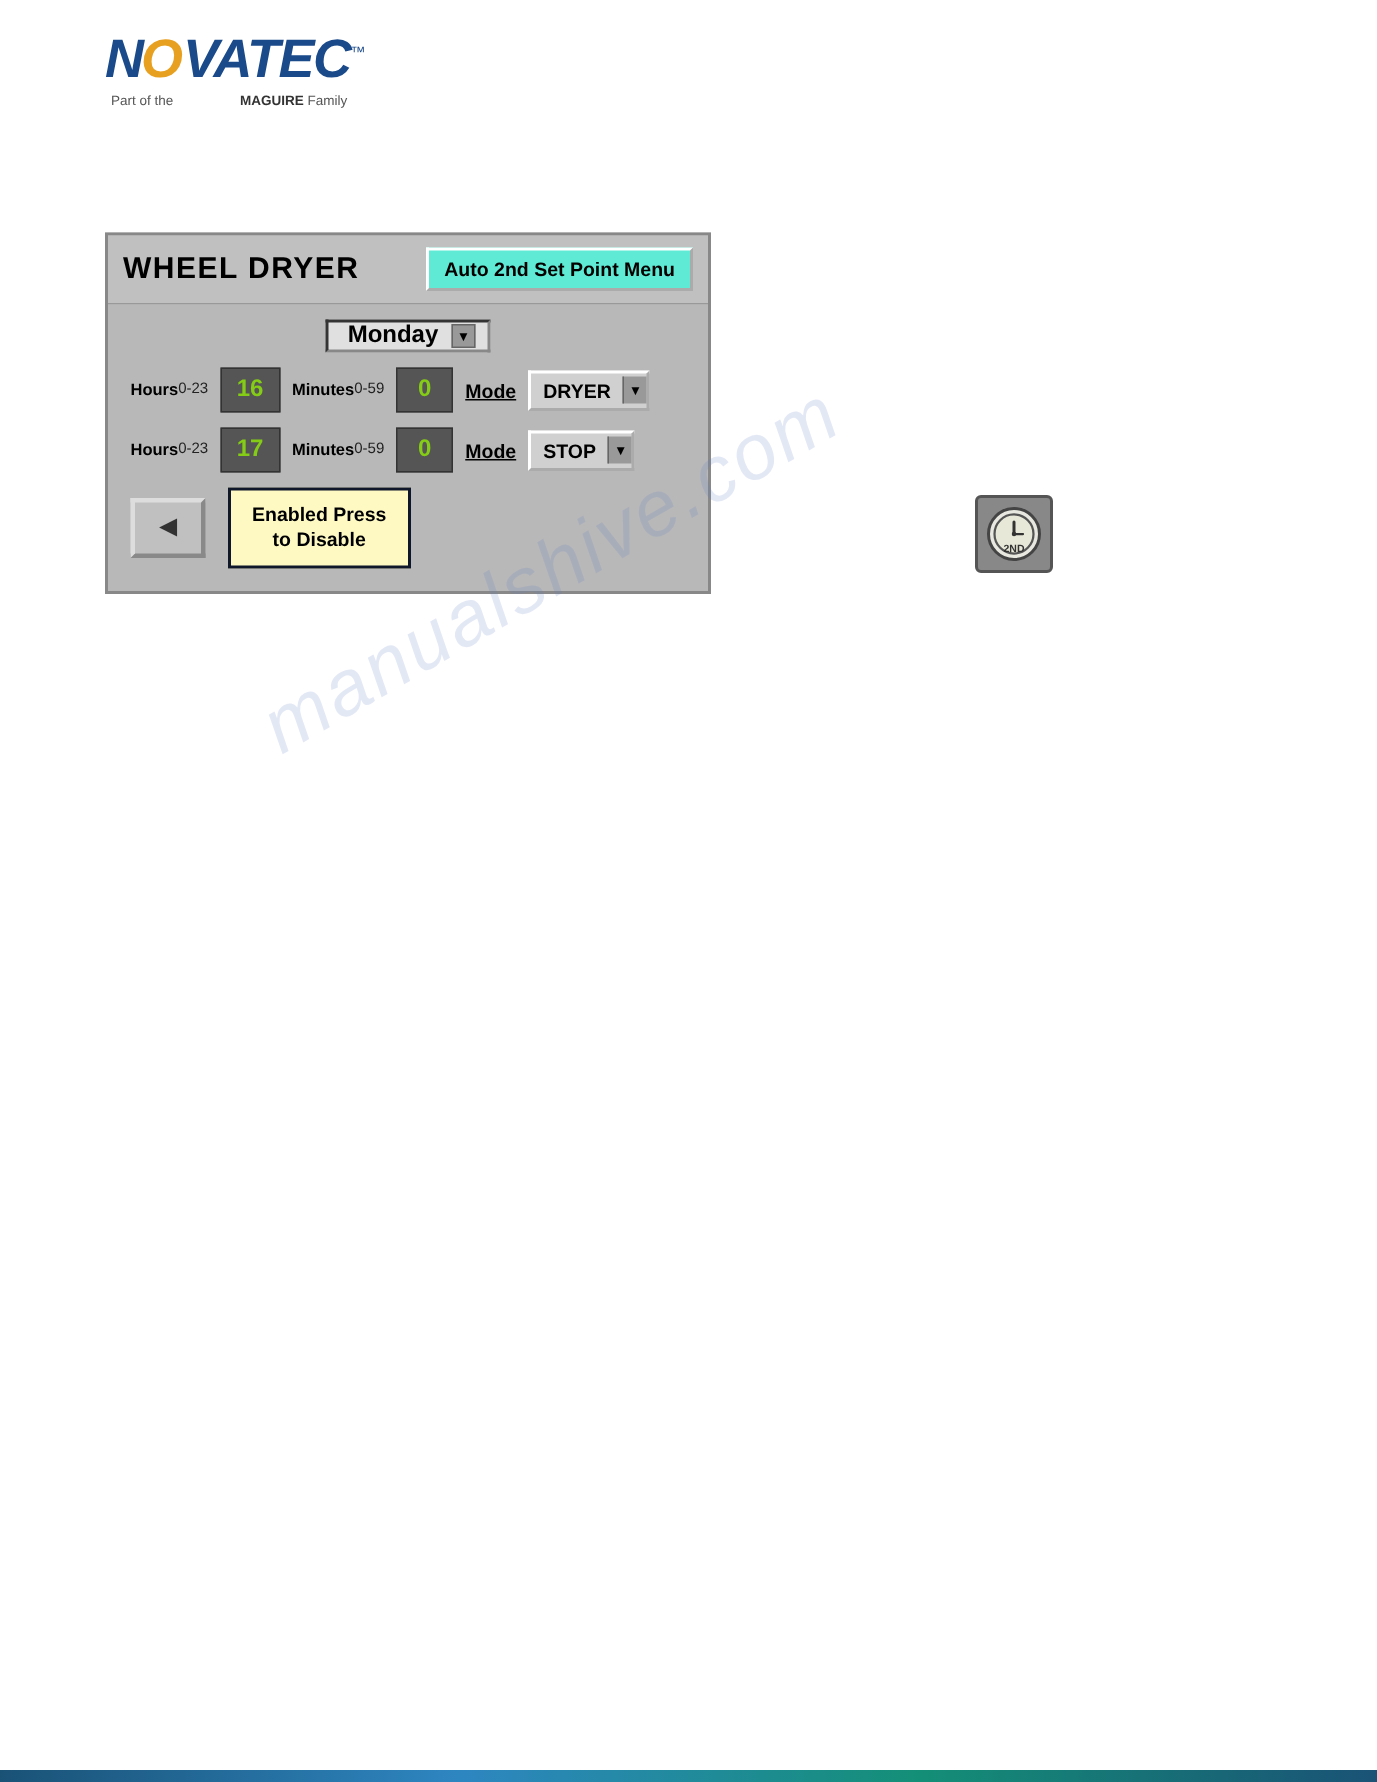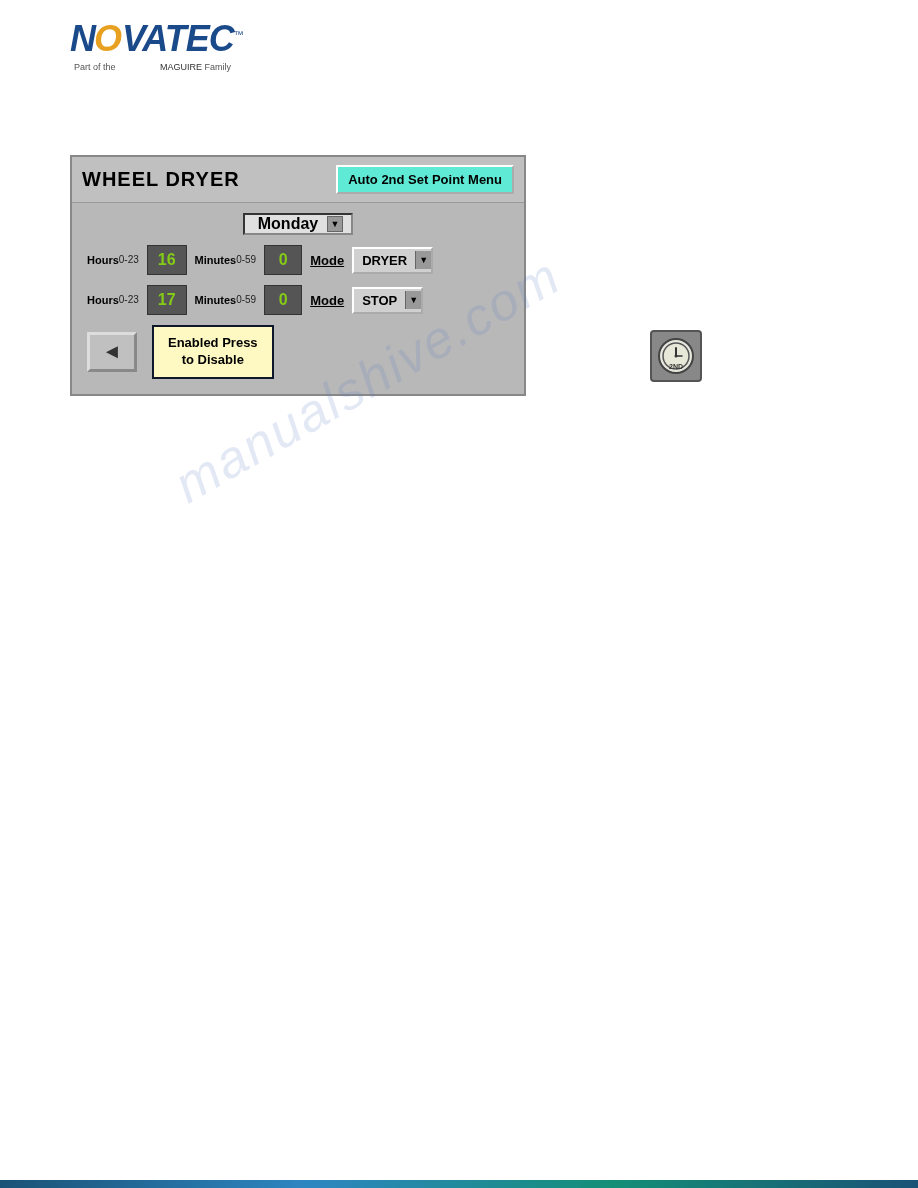--- a/index.html
+++ b/index.html
@@ -76,31 +76,31 @@
 
     .logo-subtitle {
       font-size: 9px;
       color: #555;
       margin-top: 2px;
       margin-left: 4px;
     }
 
     .logo-subtitle em {
       font-style: normal;
-      font-weight: normal;
+      font-weight: bold;
       color: #333;
       padding-left: 42px;
     }
 
     
     .main-panel {
       position: absolute;
       top: 155px;
       left: 70px;
-      width: 456px;
+      width: 404px;
       background: #c0c0c0;
       border: 2px solid #888;
     }
 
     
     .panel-header {
       background: #c0c0c0;
       display: flex;
       align-items: center;
       justify-content: space-between;

